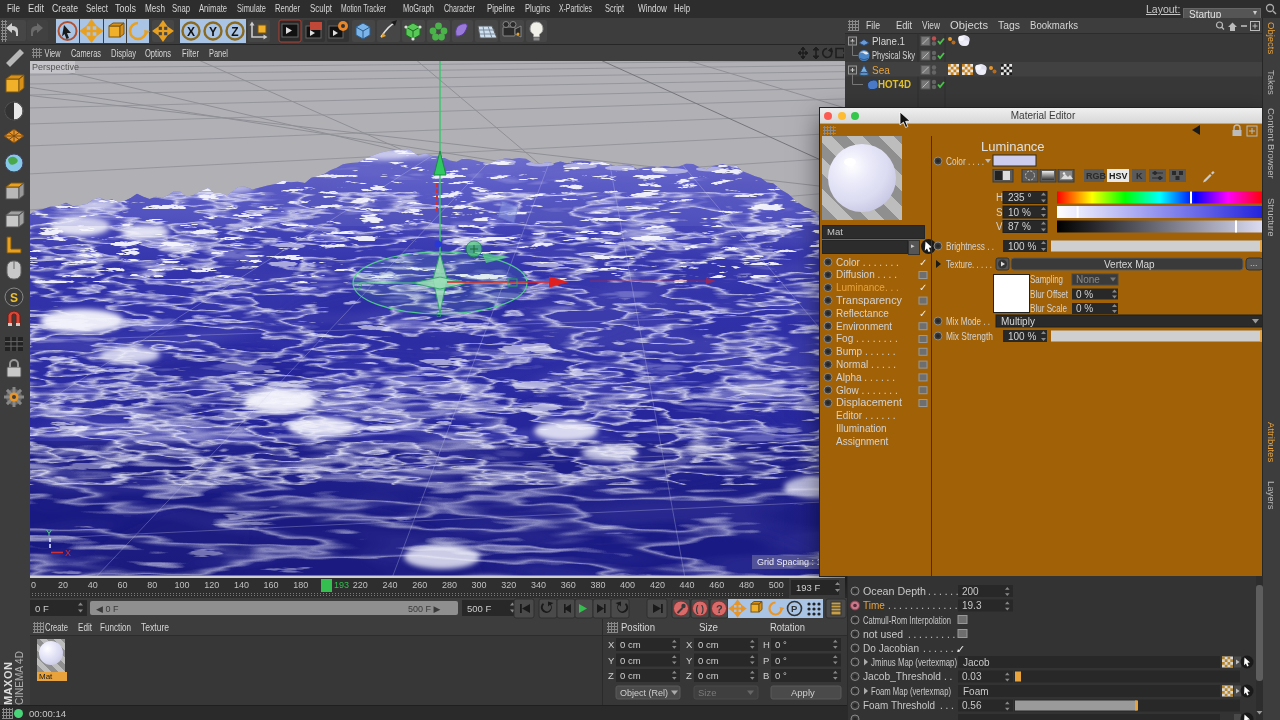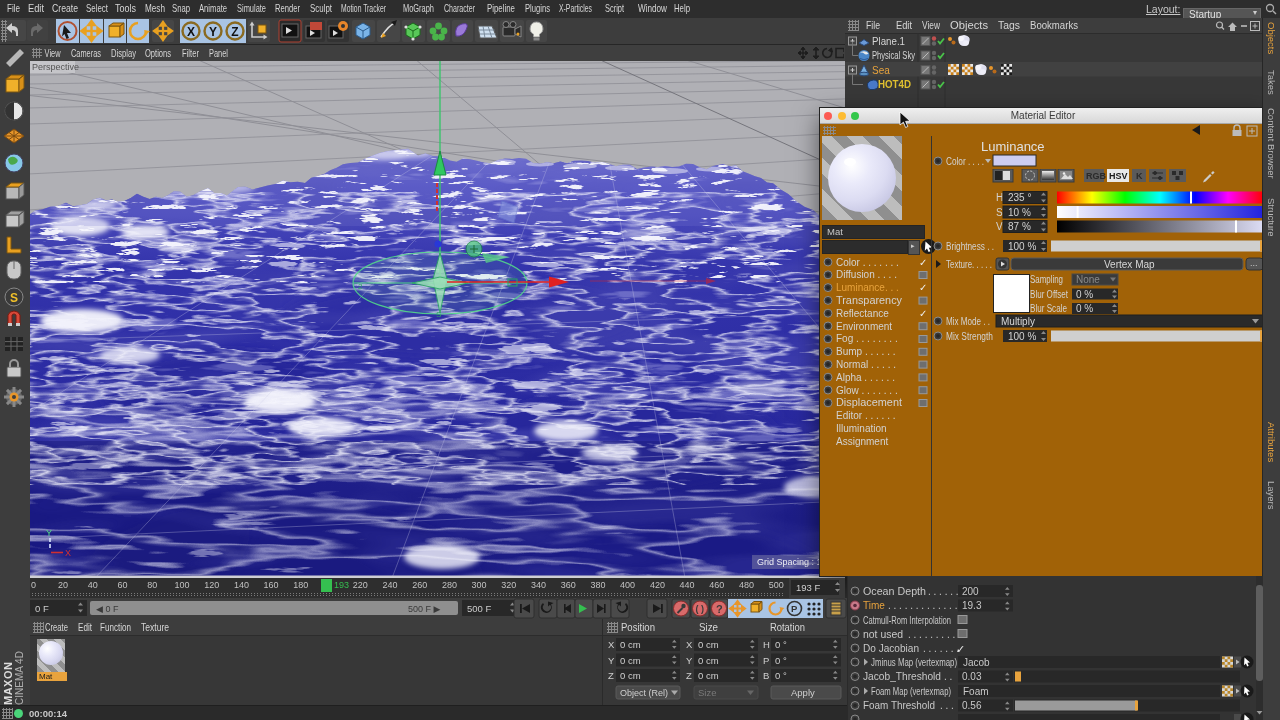--- a/index.html
+++ b/index.html
@@ -1111,17 +1111,17 @@
  <rect x="408" y="9" width="7" height="96" rx="3" fill="#5e5e5e"></rect>
  <path d="M408.5 135 l3 3.5 3 -3.5 Z" fill="#999"></path>
 </svg>
 </div>
 
 <div class="abs" style="left:847px;top:701px;width:416px;height:4px;overflow:hidden;"></div>
 
 <div class="abs" id="statusbar" style="left:0;top:705px;width:847px;height:15px;background:#2a2a2a;border-top:1px solid #1f1f1f;">
  <div class="abs grip" style="left:2px;top:2px;width:11px;height:11px;"></div>
  <div class="abs" style="left:14px;top:3px;width:9px;height:9px;border-radius:50%;background:#4ad47a;"></div>
- <div class="abs" style="left:29px;top:2px;font-size:9.5px;color:#c8c8c8;font-weight:bold;">00:00:14</div>
+ <div class="abs" style="left:29px;top:2px;font-size:9.5px;color:#c8c8c8;">00:00:14</div>
 
 </div>
 
 </div>
 
 </body></html>

